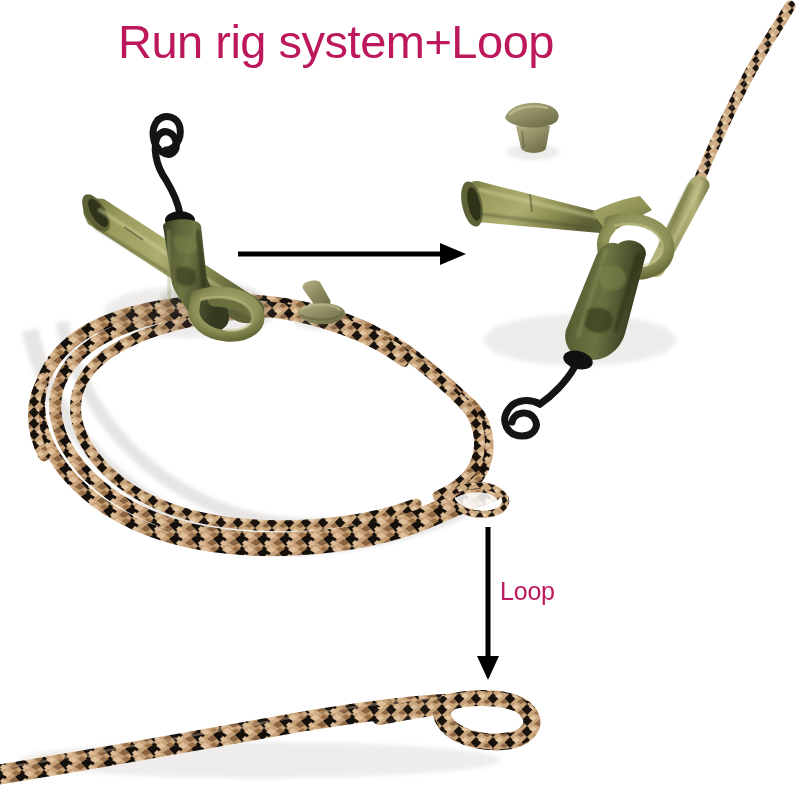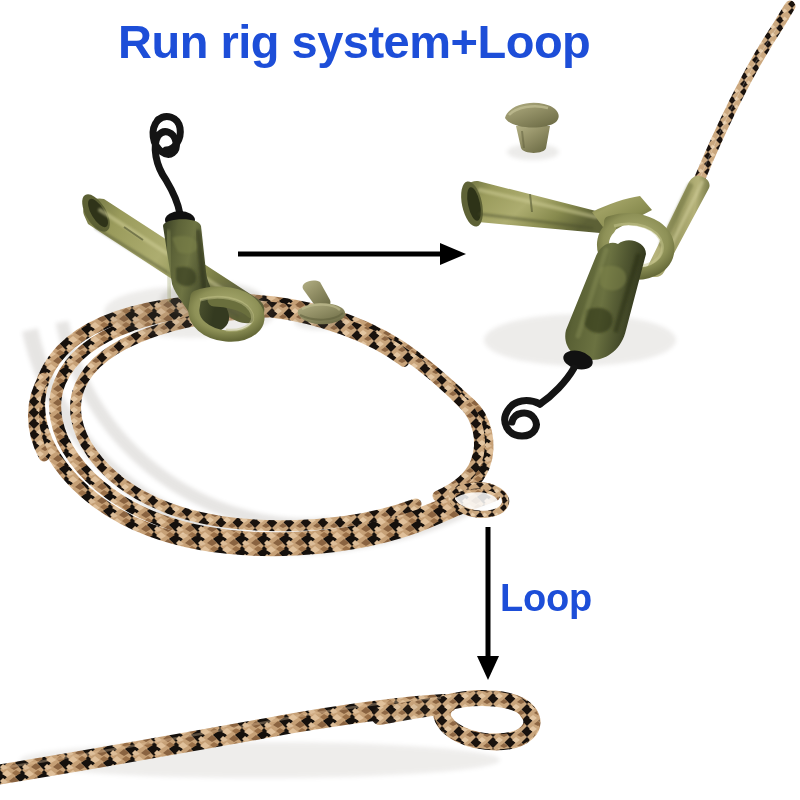--- a/index.html
+++ b/index.html
@@ -6,29 +6,29 @@
   html,body{margin:0;padding:0;background:#fff;}
   body{
     font-family:"Liberation Sans", sans-serif;
     width:800px;height:800px;overflow:hidden;
   }
   #stage{
     position:relative;width:800px;height:800px;background:#ffffff;
   }
   #art{position:absolute;left:0;top:0;width:800px;height:800px;}
 
-  .txt{position:absolute;color:#1d4ed8;white-space:nowrap;font-weight:bold;}
+  .txt{position:absolute;color:#be185d;white-space:nowrap;font-weight:normal;}
   #title{
     left:118px;top:14px;font-size:47px;letter-spacing:-0.5px;
   }
   #label-rig{
     left:546px;top:392px;font-size:30px;letter-spacing:-0.2px;
   }
   #label-loop{
-    left:500px;top:577px;font-size:38px;letter-spacing:-0.2px;
+    left:500px;top:577px;font-size:25px;letter-spacing:-0.2px;
   }
 </style>
 </head>
 <body>
 
 <div id="stage">
 
   <svg id="art" viewBox="0 0 800 800" xmlns="http://www.w3.org/2000/svg">
     <defs>
 

